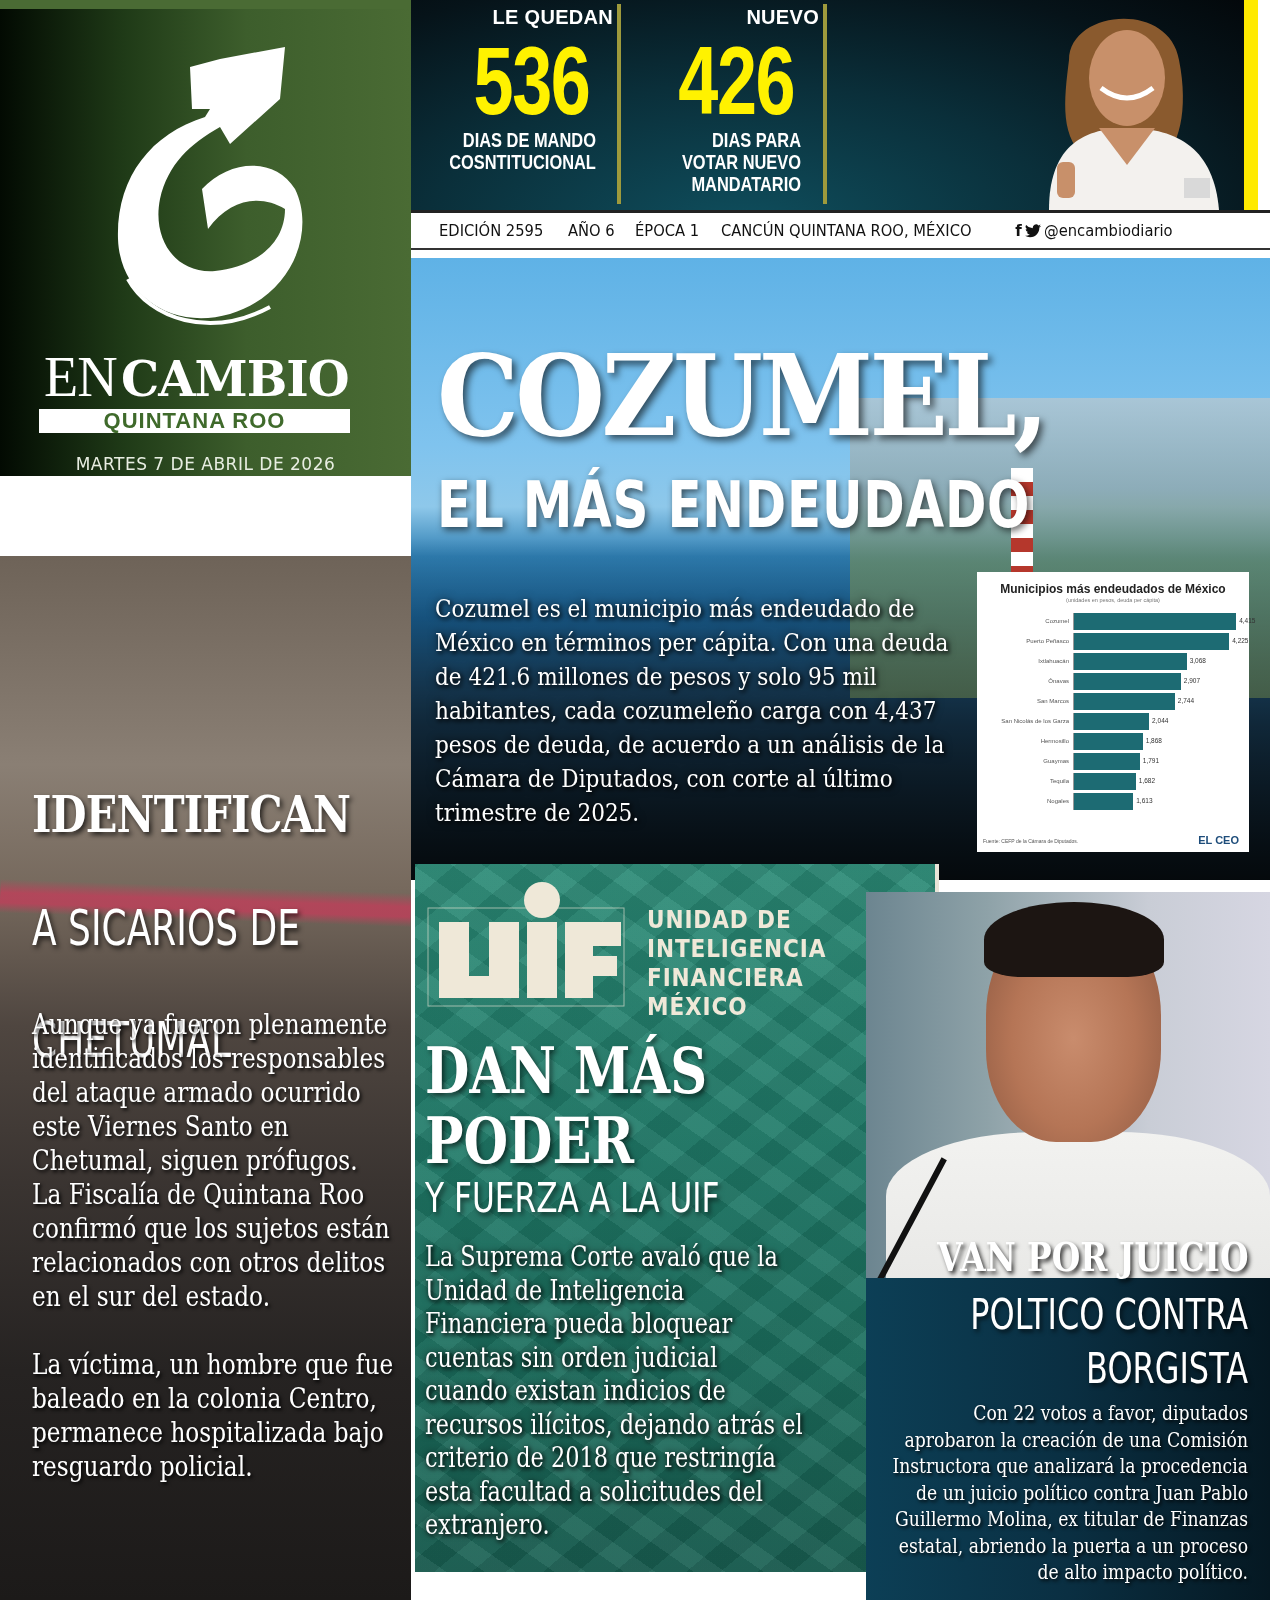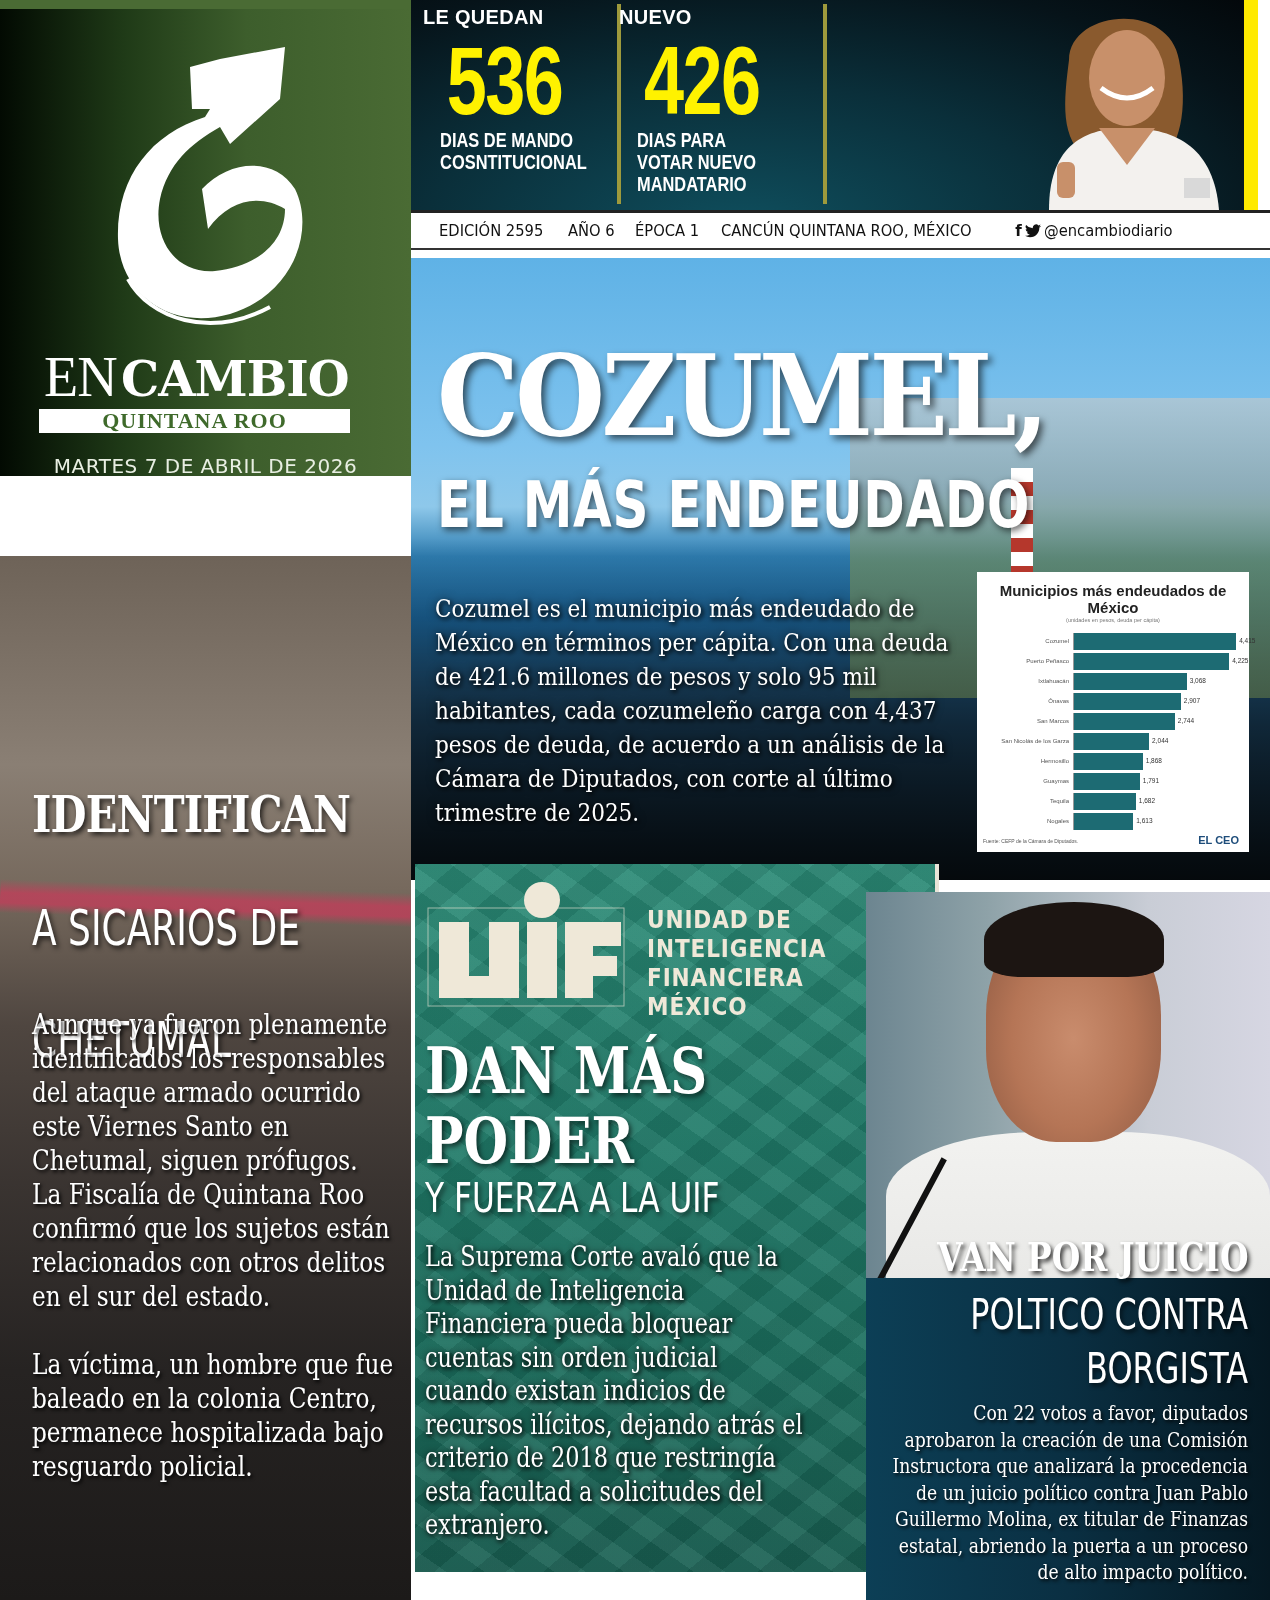--- a/index.html
+++ b/index.html
@@ -15,35 +15,35 @@
   .logo-mark { position: absolute; left: 80px; top: 30px; width: 240px; height: 300px; }
   .brand-line {
     position: absolute; left: 44px; top: 336px; width: 330px;
     color: #ffffff; white-space: nowrap;
   }
   .brand-en { font-family: "Liberation Serif", serif; font-size: 56px; font-weight: normal; letter-spacing: -1px; }
   .brand-cambio { font-family: "DejaVu Serif", serif; font-size: 48px; font-weight: bold; letter-spacing: -1px; }
   .brand-region {
     position: absolute; left: 39px; top: 400px; width: 311px; height: 24px;
     background: #ffffff; color: #3f6a2b;
-    font-family: Liberation Serif, serif; font-weight: bold; font-size: 22px; line-height: 24px;
+    font-family: Liberation Sans, sans-serif; font-weight: bold; font-size: 22px; line-height: 24px;
     text-align: center; letter-spacing: 1px;
   }
   .pub-date {
     position: absolute; left: 0; top: 445px; width: 411px; text-align: center;
-    color: #e8eee2; font-family: "DejaVu Sans", sans-serif; font-size: 20px; letter-spacing: 0.5px;
+    color: #e8eee2; font-family: "DejaVu Sans", sans-serif; font-size: 17px; letter-spacing: 0.5px;
   }
 
   
   .countdown {
     position: absolute; left: 411px; top: 0; width: 847px; height: 210px;
     background: radial-gradient(ellipse at 40% 110%, #0f4f5e 0%, #0a2f3a 45%, #061319 80%, #03080b 100%);
     border-right: 14px solid #ffea00;
   }
-  .cd-col { position: absolute; top: 0; height: 210px; text-align: left; color: #ffffff; }
+  .cd-col { position: absolute; top: 0; height: 210px; text-align: right; color: #ffffff; }
   .cd-col .cd-label { font-family: "Liberation Sans", sans-serif; font-weight: bold; font-size: 20px; margin-top: 6px; letter-spacing: 0.3px; }
   .cd-col .cd-value {
     font-family: "Liberation Sans", sans-serif; font-weight: bold; font-size: 96px; line-height: 96px;
     color: #fff200; transform: scaleX(0.75); letter-spacing: -2px; margin-top: 4px;
   }
   .cd-col .cd-caption { font-family: "Liberation Sans", sans-serif; font-weight: bold; font-size: 20px; line-height: 22px; transform: scaleX(0.82); }
   .cd-col.c1 { left: 12px; width: 190px; }
   .cd-col.c2 { left: 208px; width: 200px; }
   .cd-col.c3 { left: 416px; width: 200px; }
   .cd-col.c3 .cd-dates { font-weight: bold; font-size: 34px; line-height: 38px; color: #fff200; margin-top: 30px; }
@@ -97,21 +97,21 @@
     font-family: "DejaVu Serif", serif; font-size: 24px; line-height: 34px; color: #ffffff;
     transform: scaleX(0.9); transform-origin: left; width: 590px;
     text-shadow: 2px 2px 5px #000, 0 0 10px rgba(0,0,0,0.8);
   }
 
   
   .chart-card {
     position: absolute; left: 566px; top: 314px; width: 272px; height: 280px;
     background: #ffffff; padding: 10px 6px 6px 6px;
   }
-  .chart-title { font-family: "Liberation Sans", sans-serif; font-weight: bold; font-size: 15px; color: #222; text-align: center; }
+  .chart-title { font-family: "Liberation Sans", sans-serif; font-weight: bold; font-size: 12px; color: #222; text-align: center; }
   .chart-sub { font-size: 5.5px; color: #777; text-align: center; margin-top: 1px; }
   .chart-rows { position: relative; margin-top: 8px; }
   .chart-row { display: flex; align-items: center; height: 20px; }
   .chart-row .cat { width: 90px; text-align: right; padding-right: 4px; font-size: 6px; color: #555; white-space: nowrap; }
   .chart-row .bar-wrap { flex: 1; position: relative; height: 17px; border-left: 1px solid #999; }
   .chart-row .bar { height: 17px; background: #1d6b73; }
   .chart-row .val { position: absolute; top: 4px; font-size: 6.5px; color: #333; }
   .chart-foot { position: absolute; left: 6px; bottom: 8px; font-size: 5px; color: #555; }
   .chart-brand { position: absolute; right: 10px; bottom: 6px; font-size: 11px; font-weight: bold; color: #1d4c7a; }
 

